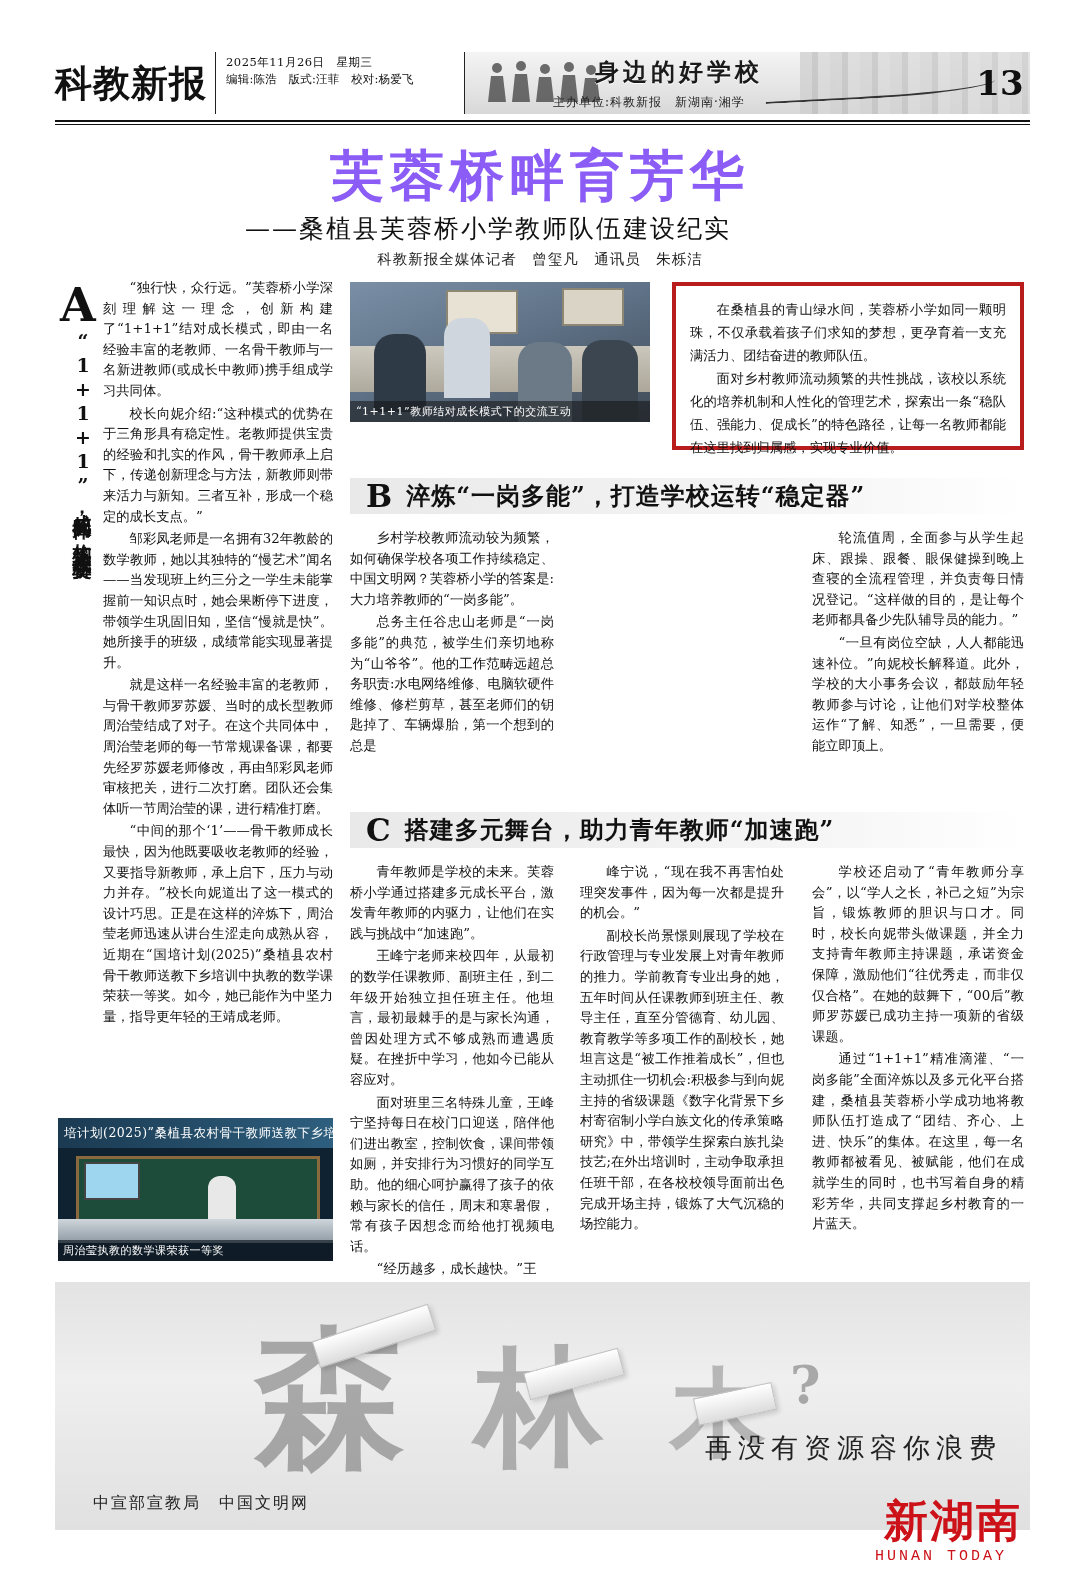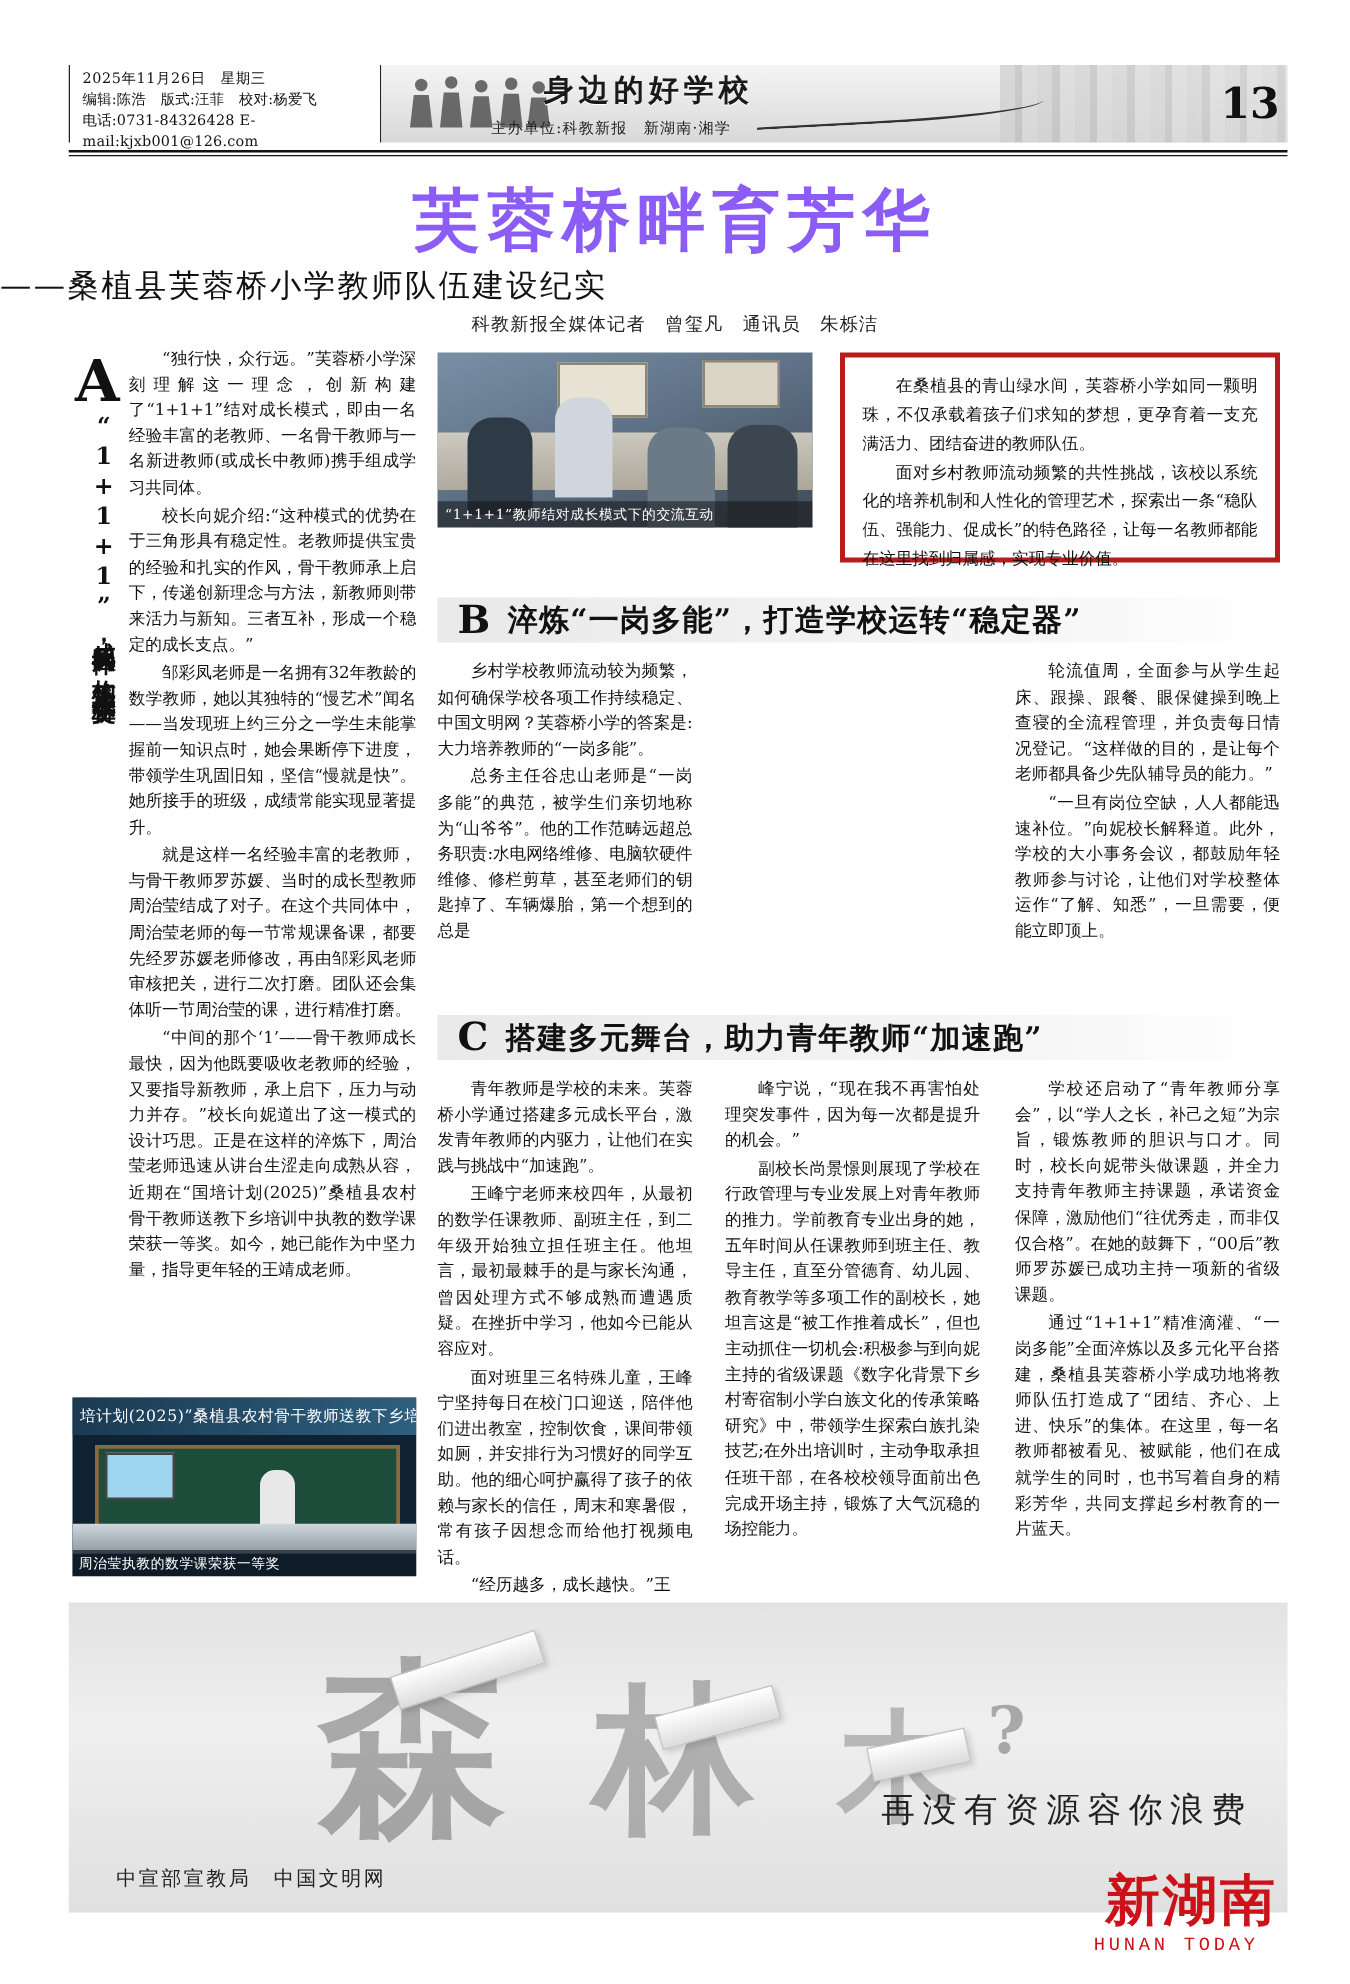--- a/index.html
+++ b/index.html
@@ -125,24 +125,25 @@
     margin: 0;
     font-size: 54px;
     letter-spacing: 6px;
     font-weight: bold;
     font-family: "DejaVu Serif", serif;
     color: #8b5cf6;
   }
   .subhead {
     position: absolute;
     left: 0; top: 212px; width: 924px;
-    text-align: left;
+    text-align: center;
     font-size: 25px;
     letter-spacing: 2px;
     color: #111;
+    padding-left: 26px;
   }
   .byline {
     position: absolute;
     left: 0; top: 250px; width: 1080px;
     text-align: center;
     font-size: 14.5px;
     letter-spacing: 1px;
     color: #222;
   }
 
@@ -332,24 +333,24 @@
     font-family: Liberation Mono, monospace;
     text-align: center;
   }
 </style>
 </head>
 <body>
 
 <div class="page">
 
   <div class="masthead">
+    <div class="masthead-title">科教新报</div>
     <div class="masthead-meta">
       <div class="row1">2025年11月26日　星期三</div>
       <div class="row2">编辑:陈浩　版式:汪菲　校对:杨爱飞</div>
-      <div class="row3">电话:0731-84326428  E-mail:kjxb001@126.com</div>
     </div>
     <div class="banner">
       <div class="skyline"></div>
       <svg class="people" viewBox="0 0 120 46">
         <g fill="#4a4a4a">
           <circle cx="14" cy="10" r="5"></circle>
             <path d="M8 18h12l3 26H5z"></path>
           <circle cx="38" cy="8" r="5"></circle>
             <path d="M32 16h12l3 28H29z"></path>
           <circle cx="62" cy="11" r="5"></circle>

